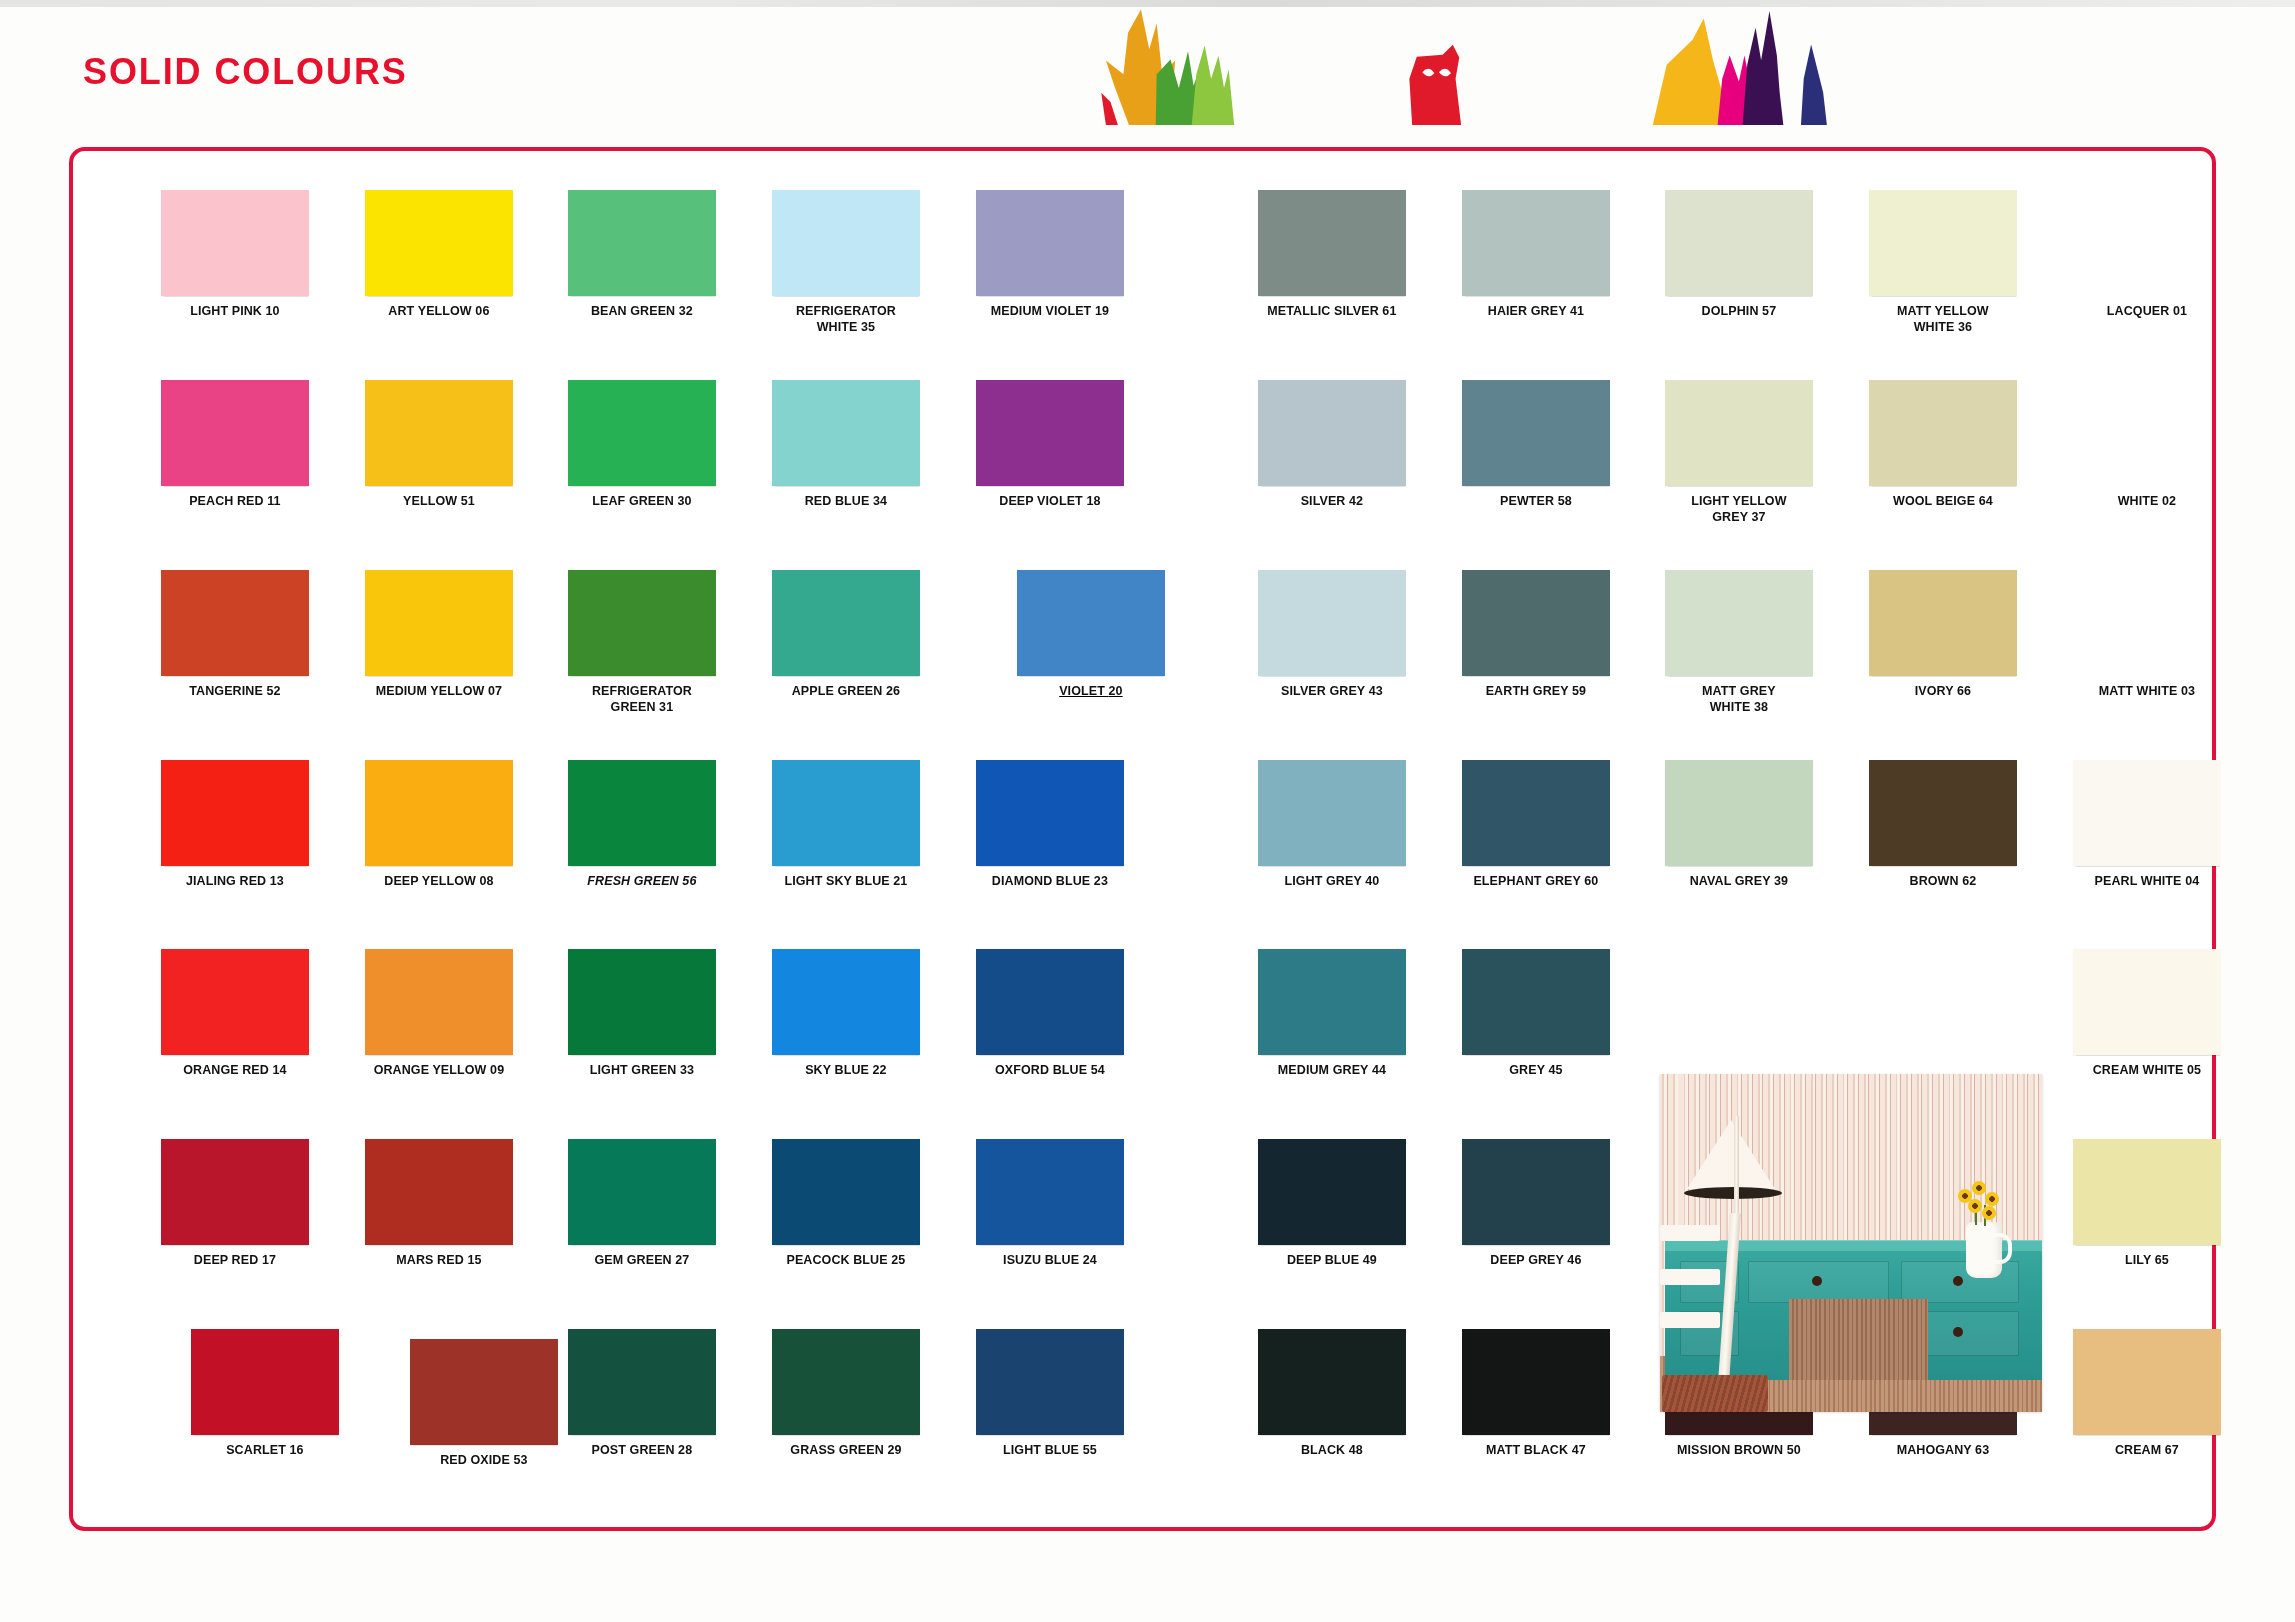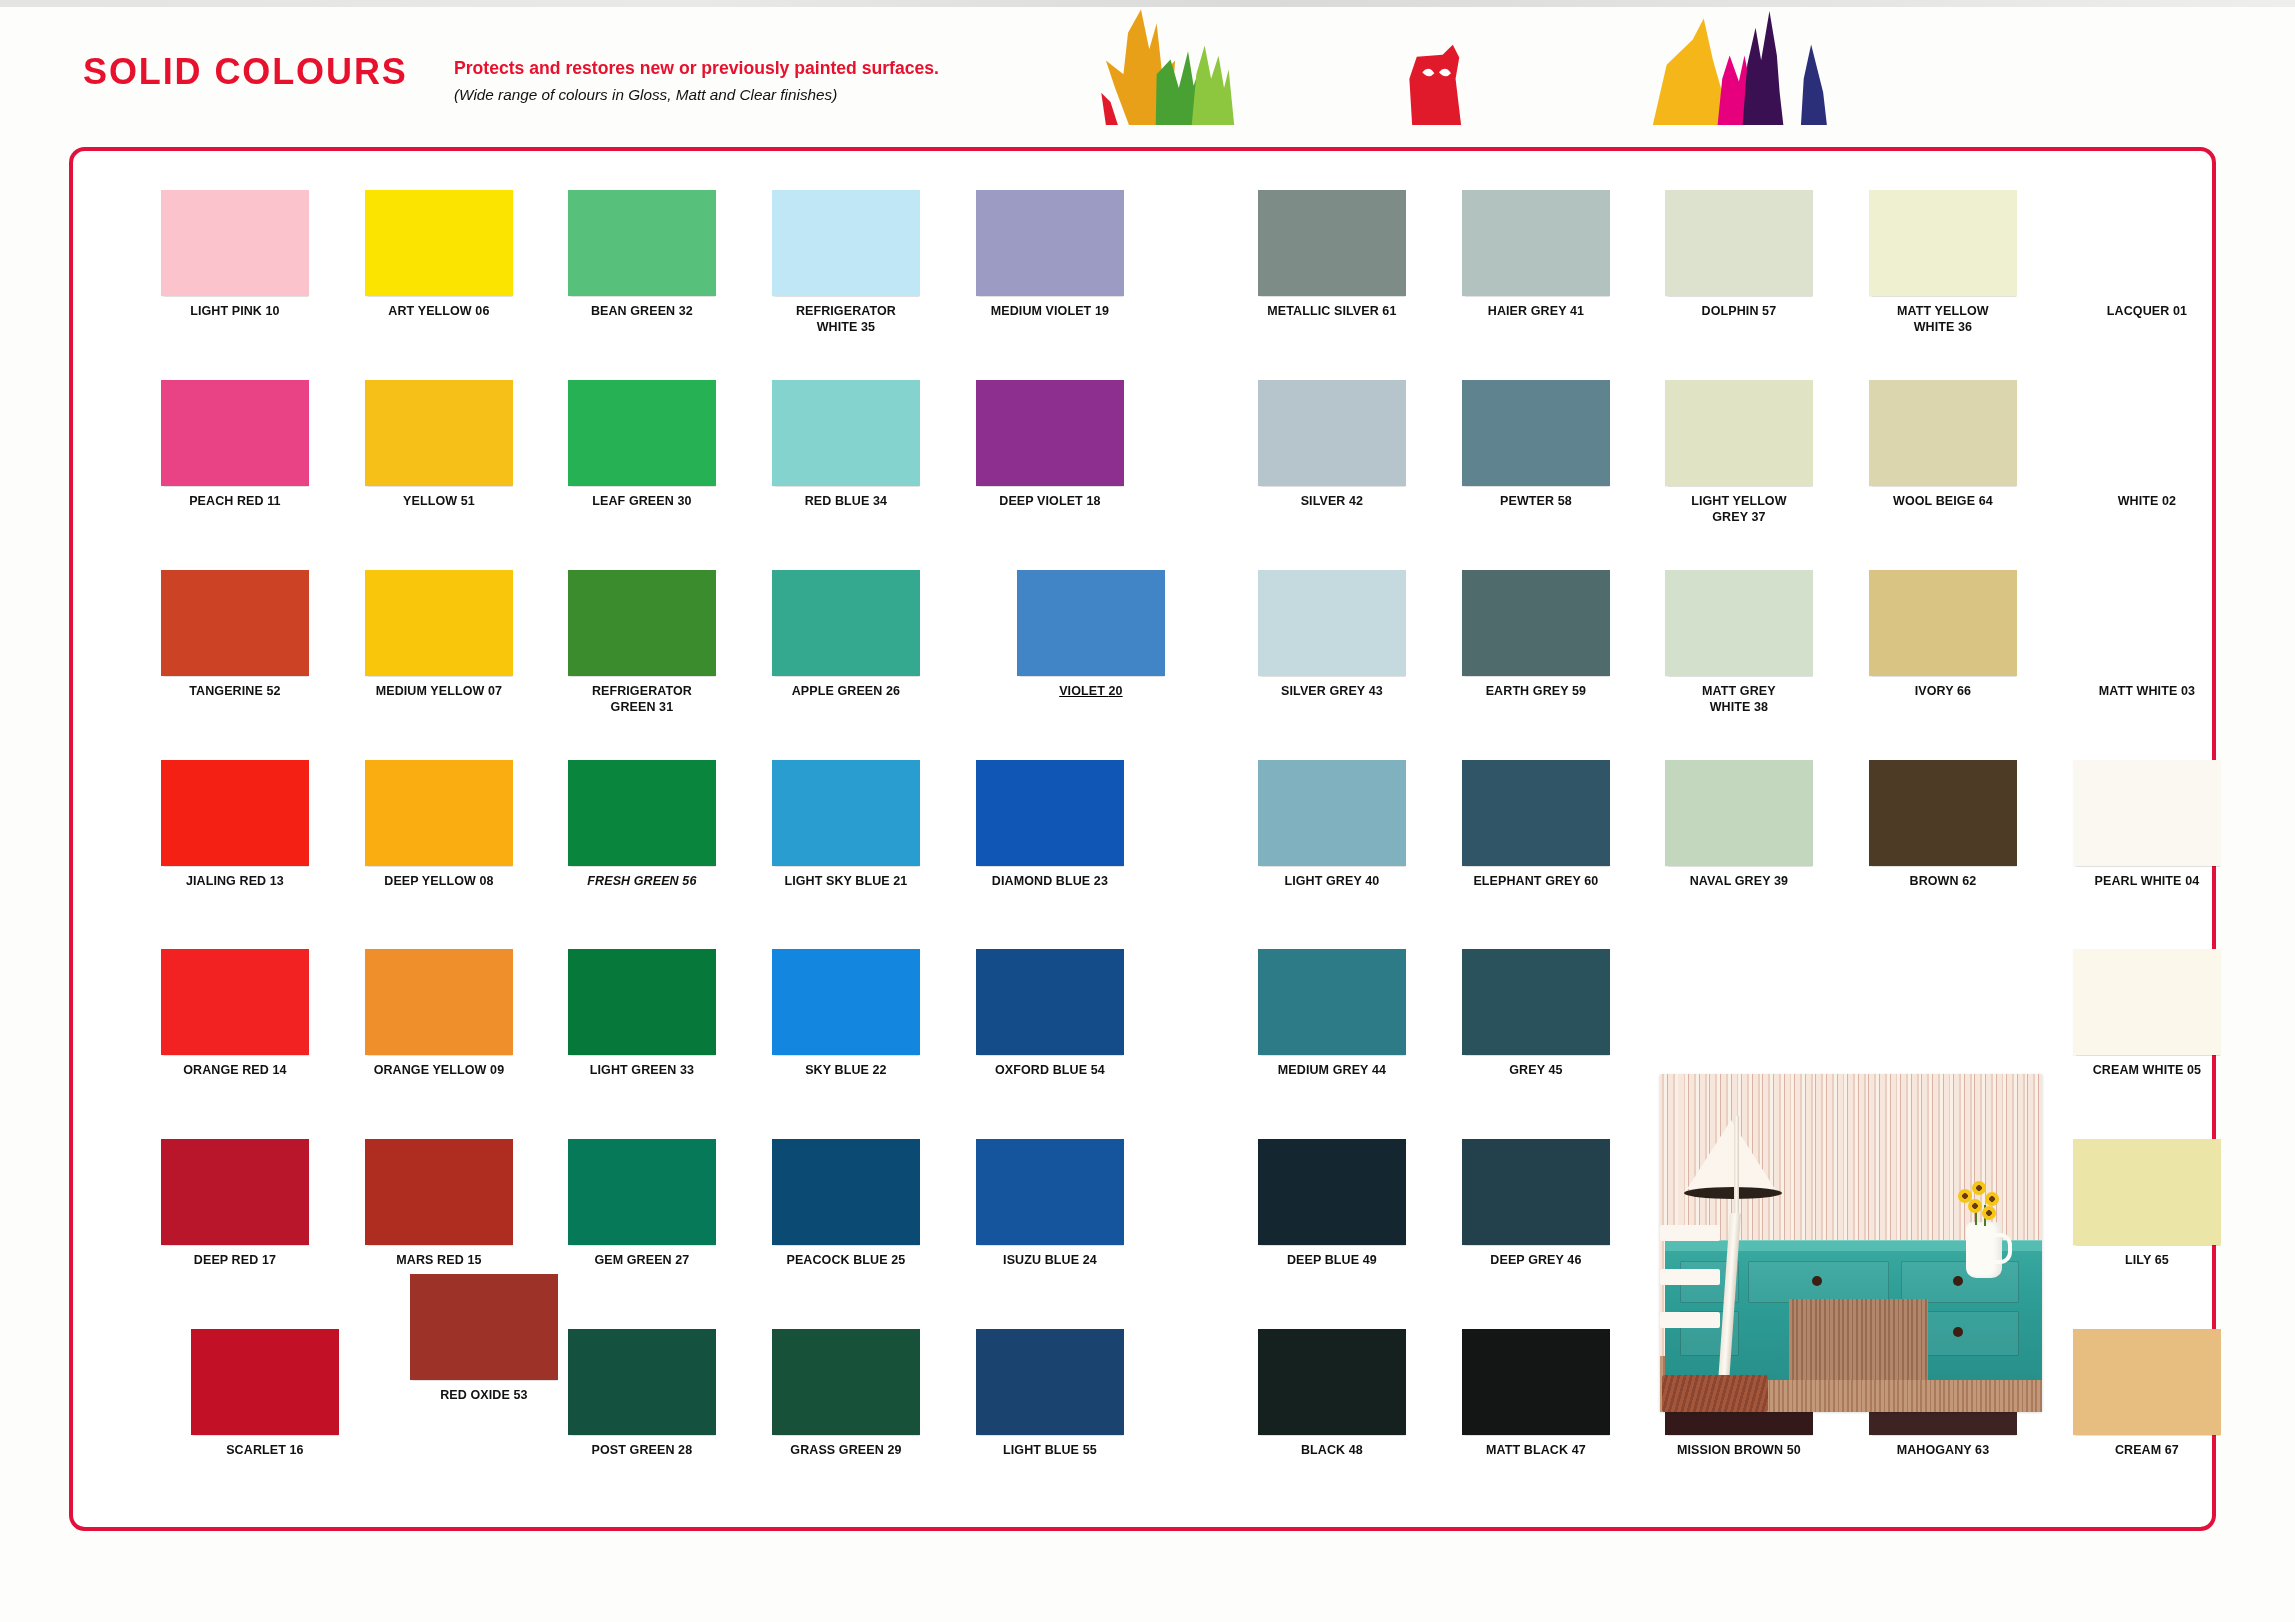--- a/index.html
+++ b/index.html
@@ -194,24 +194,20 @@
       <path d="M10 270 L40 140 L96 86 L120 40 L140 130 L160 200 L170 270 Z" fill="#f5b61a"></path>
       <path d="M150 270 L160 170 L176 120 L196 176 L208 120 L222 190 L232 270 Z" fill="#e6007e"></path>
       <path d="M204 270 L214 140 L232 60 L244 130 L262 24 L278 120 L284 200 L292 270 Z" fill="#3b1053"></path>
       <path d="M330 270 L336 170 L352 96 L368 160 L378 200 L386 270 Z" fill="#2b2f7a"></path>
     </svg>
   </div>
 </div>
 
 <div id="header">
   <div id="title" style="color: rgb(232, 17, 45);">SOLID COLOURS</div>
-  <div id="tagline">
-    <div class="line1" style="color: rgb(232, 17, 45);">Protects and restores new or previously painted surfaces.</div>
-    <div class="line2">(Wide range of colours in Gloss, Matt and Clear finishes)</div>
-  </div>
 </div>
 
 <div id="chart-frame" style="border-color: rgb(226, 16, 60); margin-top: 26px;">
 
   <div class="page grid" id="left-page">
       <div class="cell" style="left: 0px; top: 39px;">
         <div class="swatch" style="background: rgb(251, 196, 205);"></div>
         <div class="caption">LIGHT PINK <span class="num">10</span></div>
       </div>
       <div class="cell" style="left: 204px; top: 39px;">
@@ -333,21 +329,21 @@
         <div class="caption">PEACOCK BLUE <span class="num">25</span></div>
       </div>
       <div class="cell" style="left: 815px; top: 988px;">
         <div class="swatch" style="background: rgb(21, 85, 157);"></div>
         <div class="caption">ISUZU BLUE <span class="num">24</span></div>
       </div>
       <div class="cell" style="left: 0px; top: 1178px; padding-left: 30px;">
         <div class="swatch" style="background: rgb(194, 17, 39);"></div>
         <div class="caption">SCARLET <span class="num">16</span></div>
       </div>
-      <div class="cell" style="left: 204px; top: 1123px; padding-left: 45px;">
+      <div class="cell" style="left: 204px; top: 1188px; padding-left: 45px;">
         <div class="swatch" style="background: rgb(156, 50, 40);"></div>
         <div class="caption">RED OXIDE <span class="num">53</span></div>
       </div>
       <div class="cell" style="left: 407px; top: 1178px;">
         <div class="swatch" style="background: rgb(20, 81, 63);"></div>
         <div class="caption">POST GREEN <span class="num">28</span></div>
       </div>
       <div class="cell" style="left: 611px; top: 1178px;">
         <div class="swatch" style="background: rgb(24, 81, 58);"></div>
         <div class="caption">GRASS GREEN <span class="num">29</span></div>

